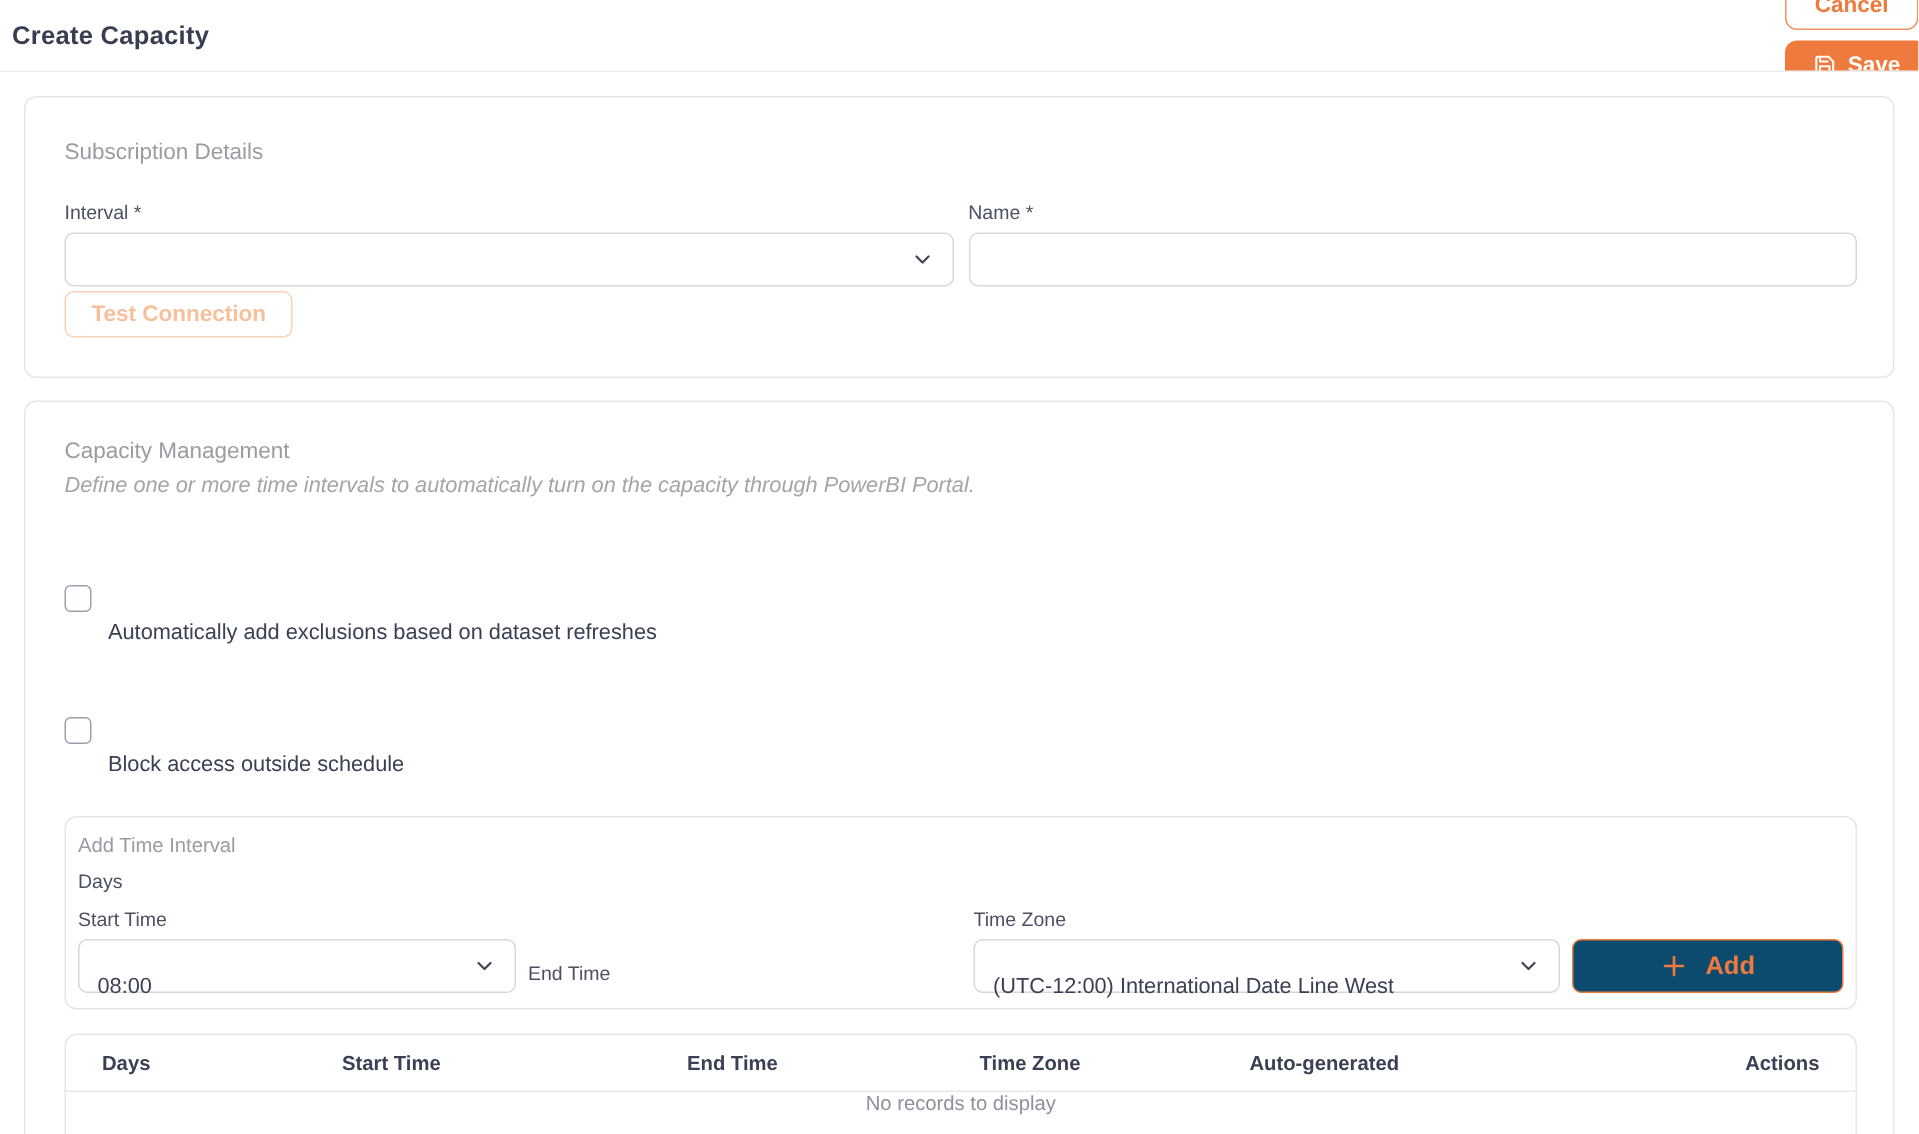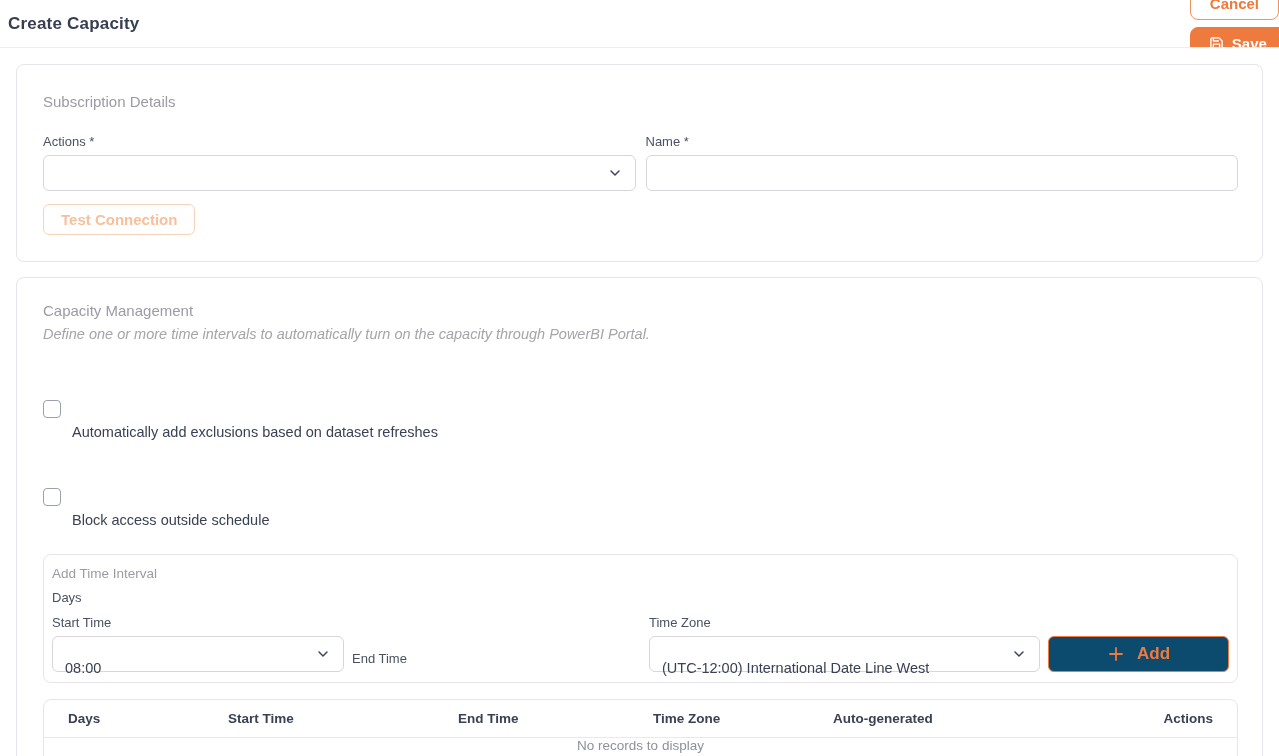--- a/index.html
+++ b/index.html
@@ -41,21 +41,21 @@
   .input, .select {
     width: 100%; height: 36px; border: 1px solid #d7d7db; border-radius: 6px;
     background: #fff; font-size: 14.5px; color: #3b4154; padding: 0 12px;
     font-family: inherit;
   }
   .select { display: flex; align-items: center; justify-content: space-between; cursor: pointer; }
   .select .value { overflow: hidden; white-space: nowrap; margin-top: 28px; }
   .chev { flex: 0 0 auto; margin-left: 8px; display: flex; }
 
   .btn-test {
-    margin-top: 13px; background: #fff; border: 1px solid #f8d3ba; color: #f7c09b;
+    margin-top: 3px; background: #fff; border: 1px solid #f8d3ba; color: #f7c09b;
     height: 31px; padding: 0 17px; border-radius: 6px; font-size: 15px; font-weight: 700;
     cursor: default;
   }
 
   
   .check-group { margin-top: 36px; display: flex; flex-direction: column; gap: 26px; }
   .check-row { display: flex; align-items: center; gap: 11px; cursor: pointer; }
   .checkbox {
     width: 18px; height: 18px; border: 1.6px solid #9aa0ac; border-radius: 4px; background: #fff;
     flex: 0 0 auto;
@@ -121,21 +121,21 @@
   </div>
 </header>
 
 <main class="main">
 
   <section class="card card-subscription">
     <div class="section-title">Subscription Details</div>
 
     <div class="field-row">
       <div class="field">
-        <label class="field-label">Actions *</label>
+        <label class="field-label">Interval *</label>
         <div class="select">
           <span class="value"></span>
           <span class="chev">
             <svg width="16" height="16" viewBox="0 0 24 24" fill="none" stroke="#3f4554" stroke-width="2.2" stroke-linecap="round" stroke-linejoin="round">
                 <polyline points="6 9 12 15 18 9"></polyline>
               </svg>
           </span>
         </div>
       </div>
       <div class="field">

